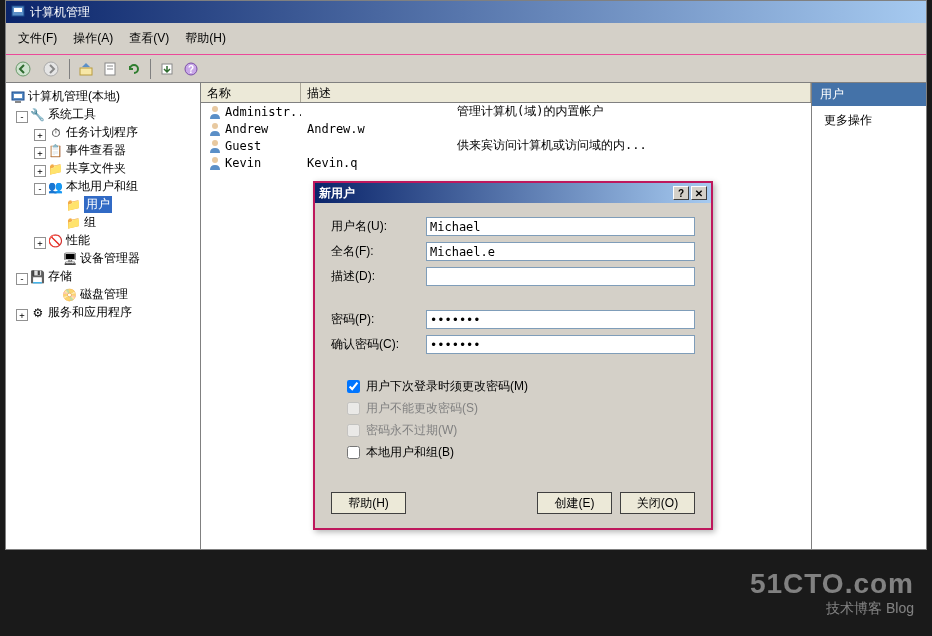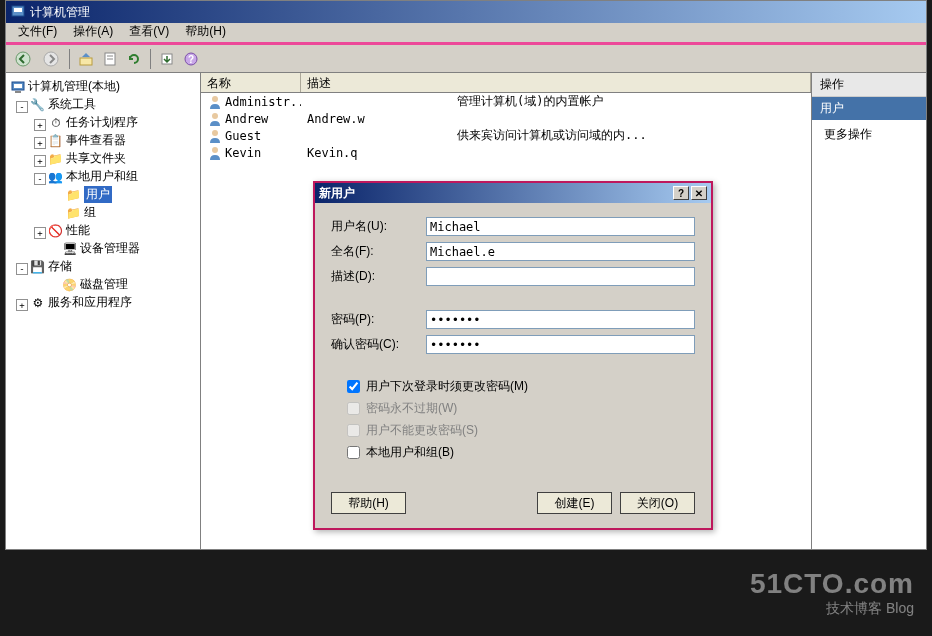--- a/index.html
+++ b/index.html
@@ -1,20 +1,20 @@
 <!DOCTYPE html>
 <html><head>
 <meta charset="utf-8">
 <style>
 * { box-sizing: border-box; margin: 0; padding: 0; }
 body { font-family: "Microsoft YaHei", SimSun, Tahoma, sans-serif; font-size: 12px; background: #1a1a1a; width: 932px; height: 636px; overflow: hidden; position: relative; }
 .app-window { position: absolute; left: 5px; top: 0; width: 922px; height: 550px; background: #d4d0c8; border: 1px solid #808080; display: flex; flex-direction: column; }
 .titlebar { background: linear-gradient(to right, #0a246a, #a6caf0); color: #fff; height: 22px; display: flex; align-items: center; padding: 0 4px; font-size: 12px; }
 .titlebar .title-icon { width: 16px; height: 16px; margin-right: 4px; display: inline-flex; align-items: center; justify-content: center; }
-.menubar { background: #d4d0c8; height: 22px; display: flex; align-items: flex-end; padding: 0 4px; border-bottom: 3px solid #ec4899; }
+.menubar { background: #d4d0c8; height: 32px; display: flex; align-items: center; padding: 0 4px; border-bottom: 1px solid #ec4899; }
 .menubar .menu-item { padding: 2px 8px; cursor: default; }
 .toolbar { background: #d4d0c8; height: 28px; display: flex; align-items: center; padding: 2px 4px; border-bottom: 1px solid #808080; gap: 2px; }
 .tb-btn { width: 22px; height: 22px; border: 1px solid transparent; display: inline-flex; align-items: center; justify-content: center; }
 .tb-btn.nav { width: 26px; }
 .tb-sep { width: 1px; height: 20px; background: #808080; margin: 0 3px; }
 .main-area { flex: 1; display: flex; background: #fff; }
 .tree-panel { width: 195px; background: #fff; border-right: 1px solid #808080; padding: 4px 2px; overflow: auto; }
 .tree-row { display: flex; align-items: flex-end; height: 18px; white-space: nowrap; cursor: default; }
 .tree-exp { width: 12px; height: 12px; border: 1px solid #919191; display: inline-flex; align-items: center; justify-content: center; font-size: 9px; line-height: 9px; margin-right: 2px; background: #fff; font-family: monospace; }
 .tree-spacer { display: inline-block; width: 14px; }
@@ -259,21 +259,20 @@
               <span>Kevin.q</span>
             </div>
           <div class="cell" style="flex:1">
               <span></span>
             </div>
         </div>
       </div>
     </div>
 
     <div class="actions-panel">
-      <div class="actions-header">操作</div>
       <div class="actions-subheader">用户</div>
       <div class="actions-item">更多操作</div>
     </div>
 
   </div>
 </div>
 
 <div class="dialog">
   <div class="dialog-titlebar">
     <span>新用户</span>
@@ -303,25 +302,25 @@
       <label>确认密码(C):</label>
       <input type="password" value="•••••••" style="">
     </div>
     <div class="form-gap"></div>
     <div class="chk-row">
       <input type="checkbox" checked="" style="">
       <span>用户下次登录时须更改密码(M)</span>
     </div>
     <div class="chk-row disabled">
       <input type="checkbox" disabled="" style="">
-      <span>密码永不过期(W)</span>
+      <span>用户不能更改密码(S)</span>
     </div>
     <div class="chk-row disabled">
       <input type="checkbox" disabled="" style="">
-      <span>用户不能更改密码(S)</span>
+      <span>密码永不过期(W)</span>
     </div>
     <div class="chk-row">
       <input type="checkbox" style="">
       <span>本地用户和组(B)</span>
     </div>
   </div>
   <div class="dialog-buttons split">
     <button class="btn">帮助(H)</button>
     <div class="btn-group">
       <button class="btn">创建(E)</button>

